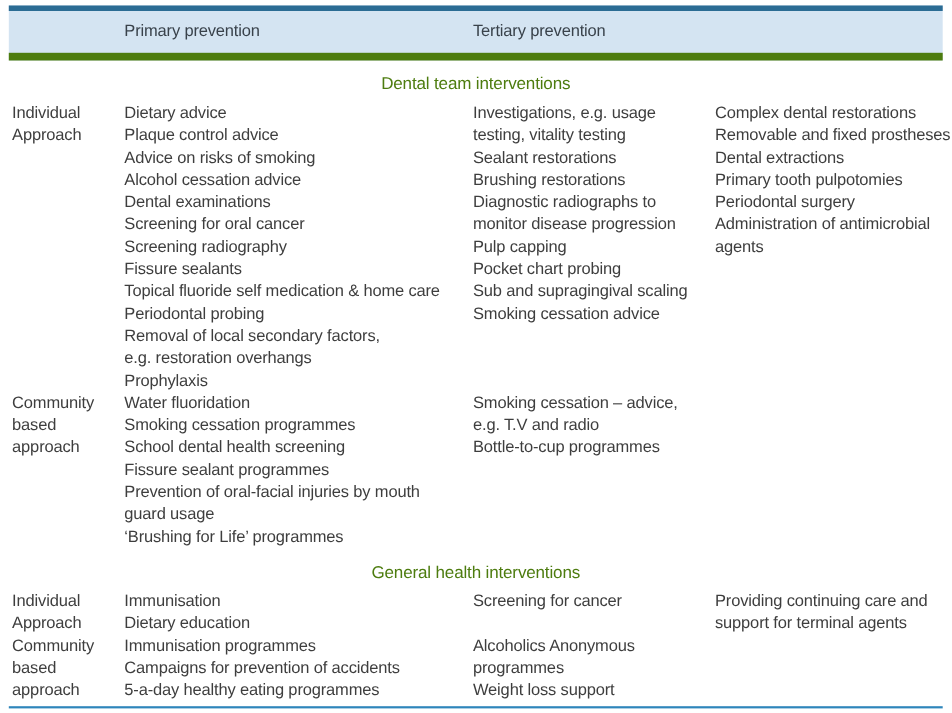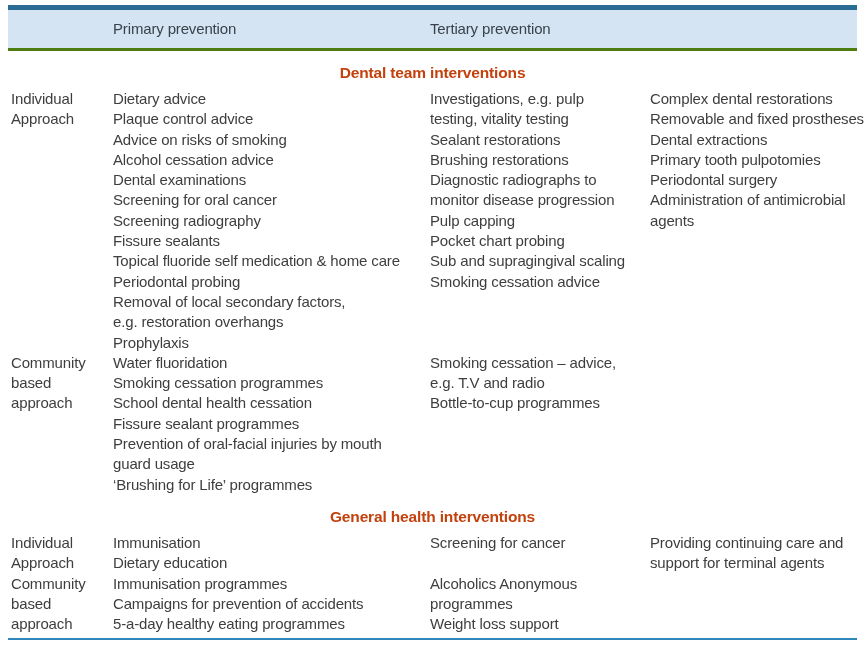--- a/index.html
+++ b/index.html
@@ -17,37 +17,37 @@
     left: 8px;
     width: 849px;
     color: #3e3e3e;
   }
   .head-band {
     display: grid;
     grid-template-columns: 102px 317px 220px 1fr;
     padding: 10px 0 10px 3px;
     background: #d4e4f2;
     border-top: 5px solid #2b6c94;
-    border-bottom: 3px solid #4d7c0f;
+    border-bottom: 7px solid #4d7c0f;
     box-sizing: border-box;
   }
   .head-cell {
     font-size: 15px;
     line-height: 18px;
     color: #39424b;
     letter-spacing: -0.15px;
     white-space: nowrap;
   }
   .section-title {
     text-align: center;
-    font-weight: bold;
+    font-weight: normal;
     font-size: 15.5px;
     line-height: 16px;
     padding: 14px 0 8px 0;
-    color: #c2410c;
+    color: #4d7c0f;
     letter-spacing: -0.15px;
   }
   .group {
     display: grid;
     grid-template-columns: 102px 317px 220px 1fr;
     padding-left: 3px;
   }
   .cell {
     font-size: 15px;
     line-height: 20.3px;
@@ -87,21 +87,21 @@
           <div class="line">Screening for oral cancer</div>
           <div class="line">Screening radiography</div>
           <div class="line">Fissure sealants</div>
           <div class="line">Topical fluoride self medication &amp; home care</div>
           <div class="line">Periodontal probing</div>
           <div class="line">Removal of local secondary factors,</div>
           <div class="line">e.g. restoration overhangs</div>
           <div class="line">Prophylaxis</div>
         </div>
         <div class="cell">
-          <div class="line">Investigations, e.g. pulp</div>
+          <div class="line">Investigations, e.g. usage</div>
           <div class="line">testing, vitality testing</div>
           <div class="line">Sealant restorations</div>
           <div class="line">Brushing restorations</div>
           <div class="line">Diagnostic radiographs to</div>
           <div class="line">monitor disease progression</div>
           <div class="line">Pulp capping</div>
           <div class="line">Pocket chart probing</div>
           <div class="line">Sub and supragingival scaling</div>
           <div class="line">Smoking cessation advice</div>
         </div>
@@ -117,21 +117,21 @@
       </div>
       <div class="group">
         <div class="cell">
           <div class="line">Community</div>
           <div class="line">based</div>
           <div class="line">approach</div>
         </div>
         <div class="cell">
           <div class="line">Water fluoridation</div>
           <div class="line">Smoking cessation programmes</div>
-          <div class="line">School dental health cessation</div>
+          <div class="line">School dental health screening</div>
           <div class="line">Fissure sealant programmes</div>
           <div class="line">Prevention of oral-facial injuries by mouth</div>
           <div class="line">guard usage</div>
           <div class="line">‘Brushing for Life’ programmes</div>
         </div>
         <div class="cell">
           <div class="line">Smoking cessation – advice,</div>
           <div class="line">e.g. T.V and radio</div>
           <div class="line">Bottle-to-cup programmes</div>
         </div>

